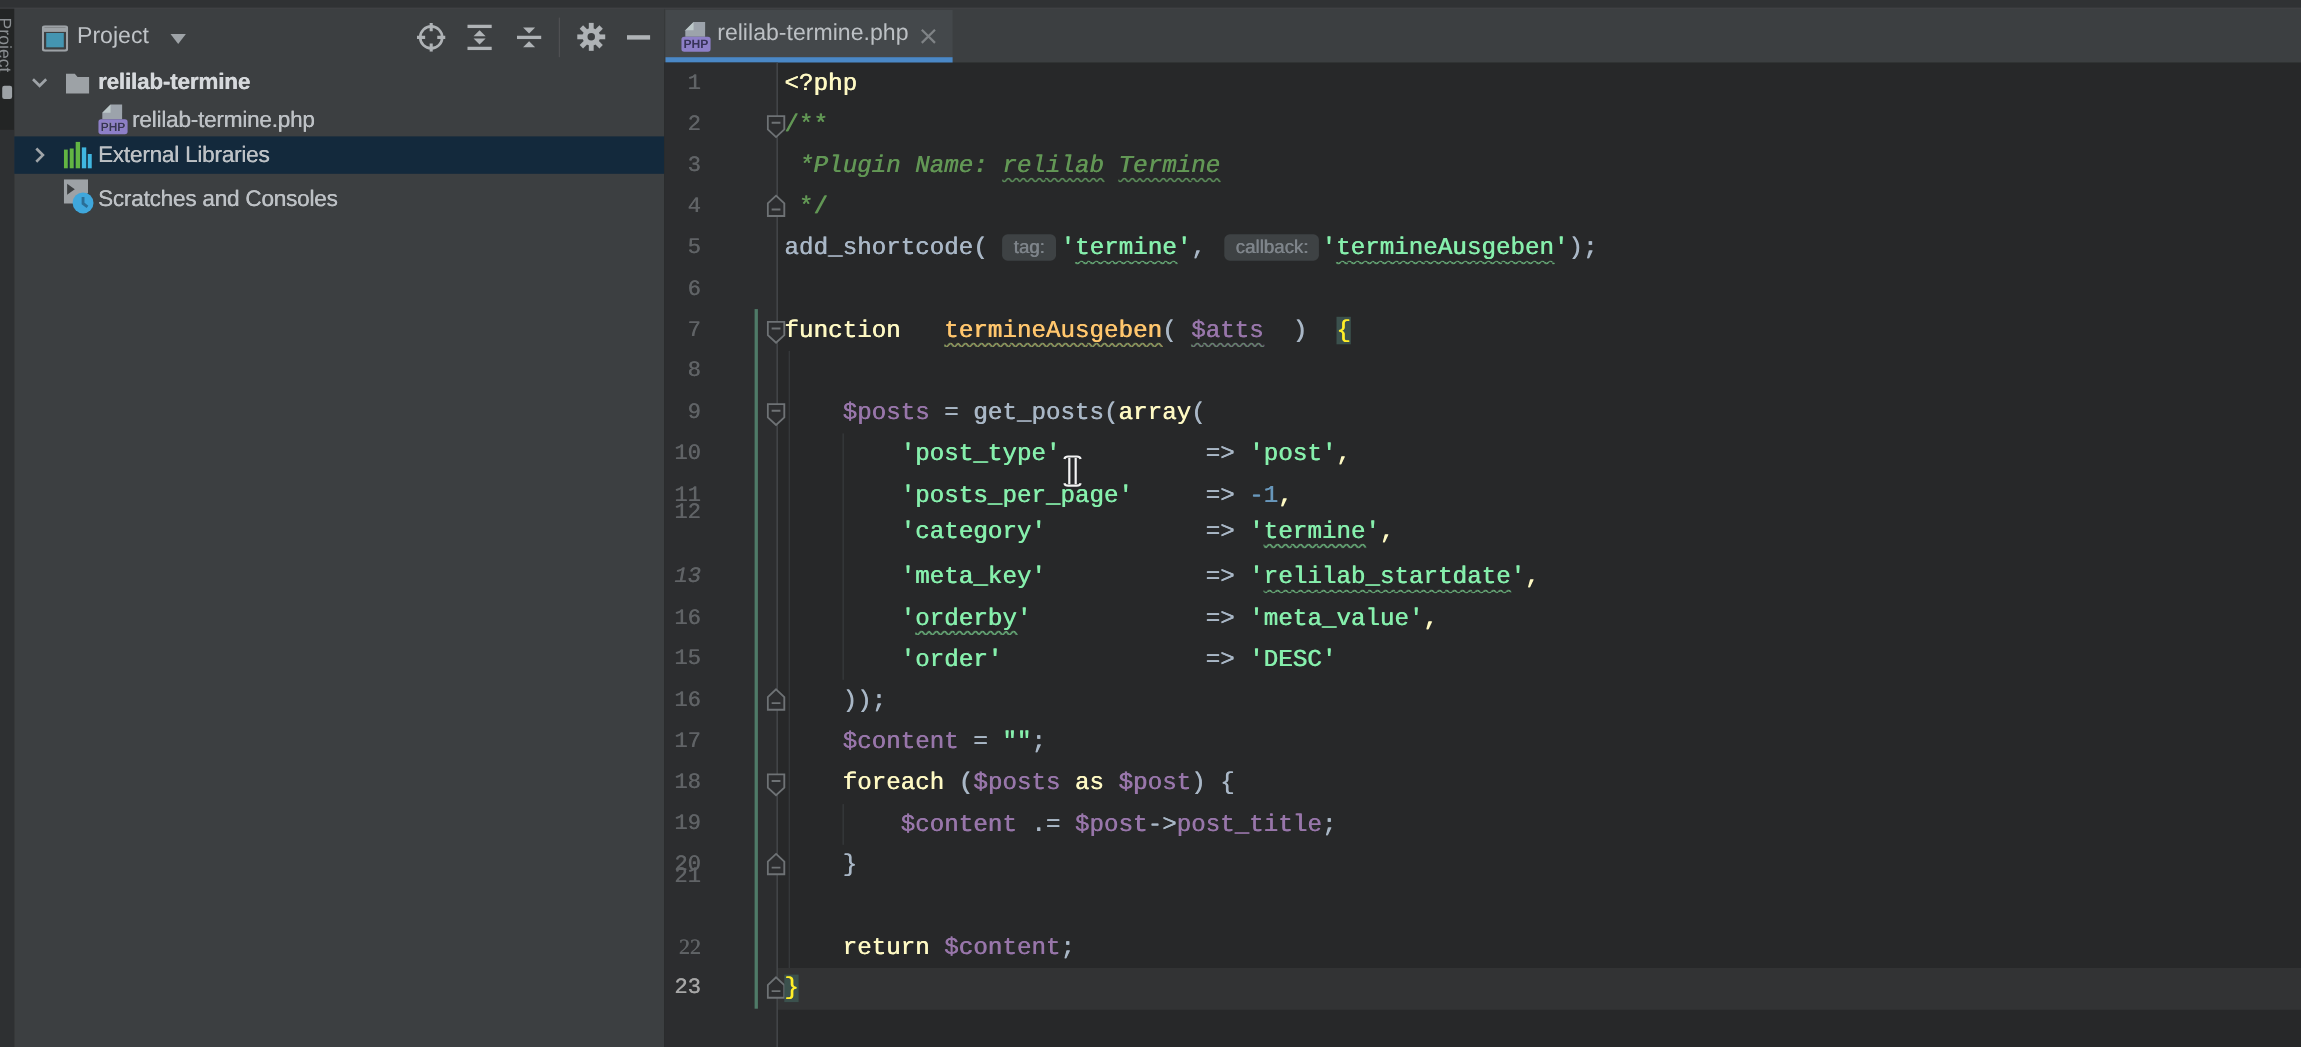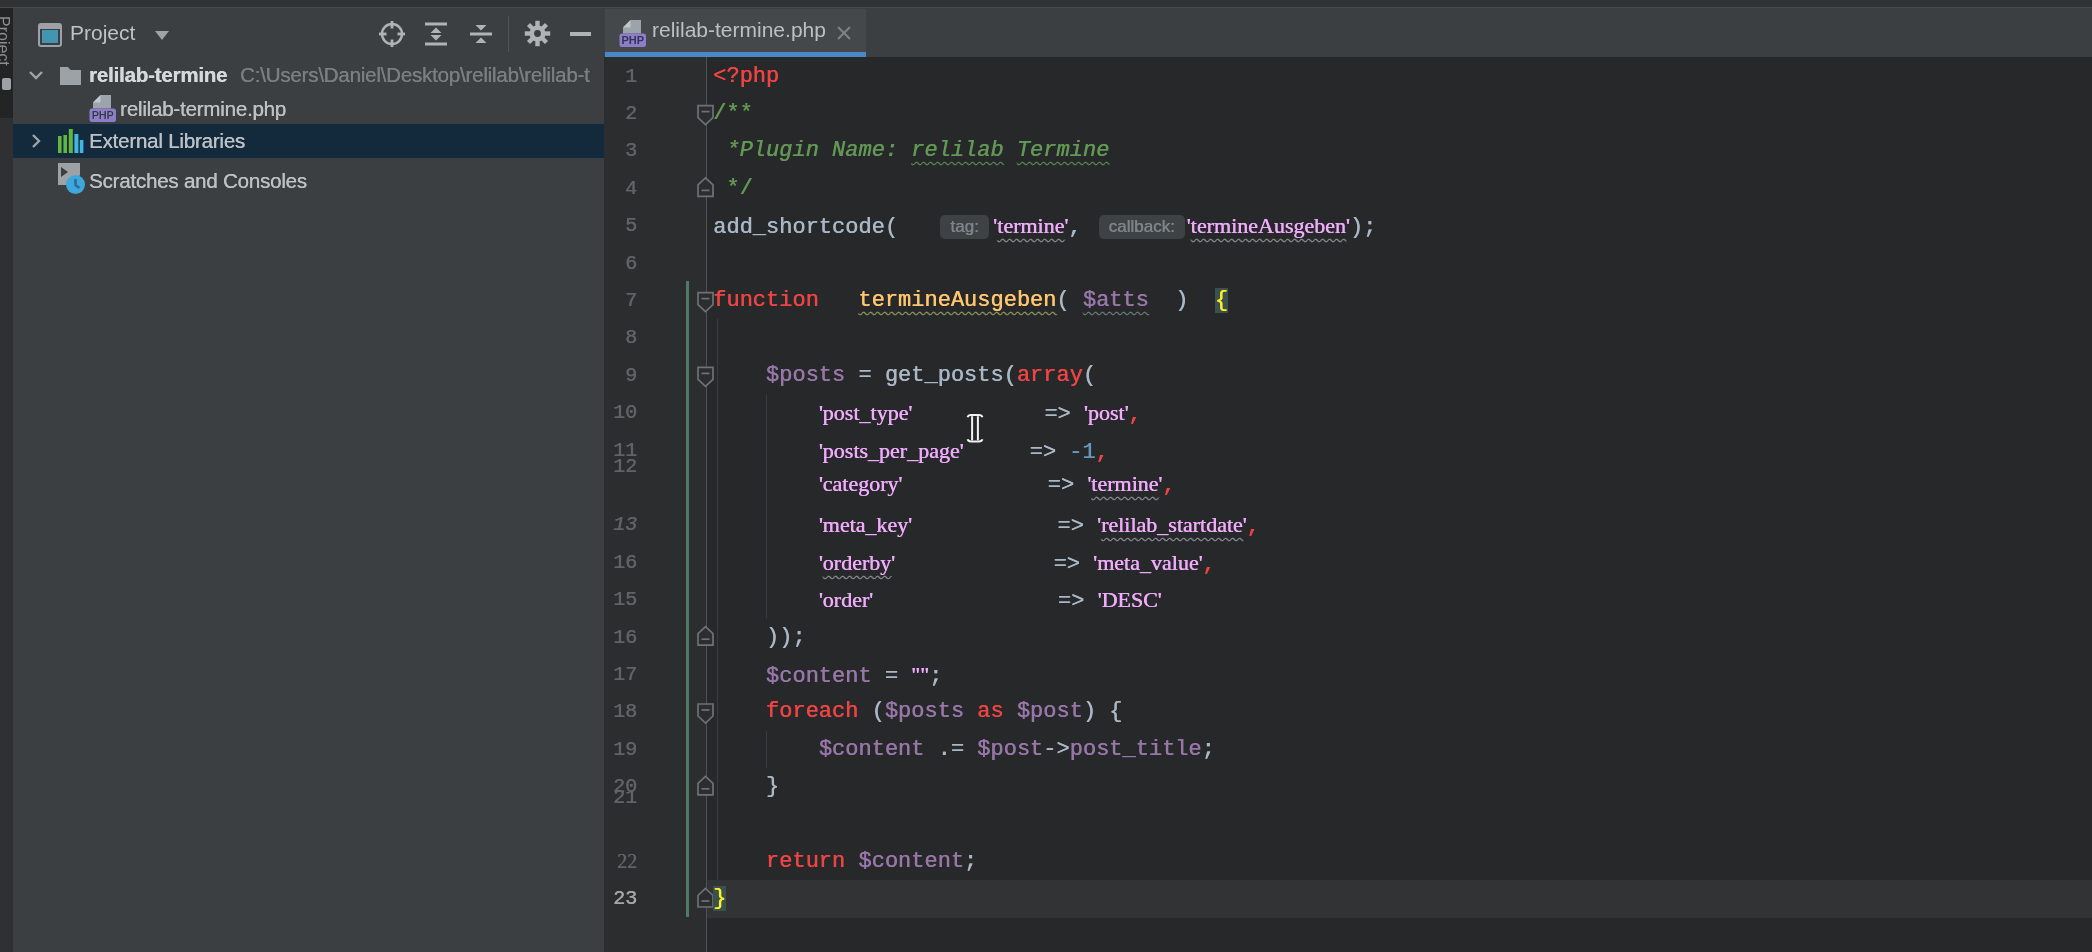--- a/index.html
+++ b/index.html
@@ -1,30 +1,30 @@
 <!DOCTYPE html>
 <html><head>
 <meta charset="utf-8">
 <style>
   * { margin:0; padding:0; box-sizing:border-box; }
   html,body { width:2092px; height:952px; overflow:hidden; background:#272829; }
   body { position:relative; font-family:"Liberation Sans", sans-serif; }
   .abs { position:absolute; }
   
   .code { position:absolute; left:713px; font:22px/37.4px "Liberation Mono", monospace; color:#A9B7C6; white-space:pre; height:37.4px; text-shadow:0.5px 0 0 currentColor; }
-  .k { color:#ef4444; }
+  .k { color:#fef9c3; }
   .c { color:#629755; }
   .ci { color:#629755; font-style:italic; }
-  .s { color:#f0abfc;font-family:Liberation Serif, serif; }
+  .s { color:#86efac; }
   .n { color:#6897BB; }
   .y { color:#FFC66D; }
   .v { color:#9876AA; }
   .brace { color:#FFEF28; background:#3B514D; }
   .sq { text-decoration:underline; text-decoration-style:wavy; text-decoration-color:rgba(90,140,95,0.85); text-decoration-thickness:1.3px; text-underline-offset:5px; }
-  .hint { display:inline-block; background:#3e4244; color:#7e848a; font:17px/24px "Liberation Sans",sans-serif; border-radius:5px; padding:0 7px; vertical-align:1px;margin-left:29px; }
+  .hint { display:inline-block; background:#3e4244; color:#7e848a; font:17px/24px "Liberation Sans",sans-serif; border-radius:5px; padding:0 7px; vertical-align:1px; }
   .lnum { position:absolute; width:80px; text-align:right; font:20px/37.4px "Liberation Mono", monospace; color:#606366; height:37.4px; text-shadow:0.4px 0 0 currentColor; }
   
   .trow { position:absolute; left:13px; width:591px; height:34px; font-size:20.5px; letter-spacing:-0.2px; color:#BDC1C5; text-shadow:0.3px 0 0 currentColor; }
   .trow span { position:absolute; top:50%; transform:translateY(-50%); white-space:pre; }
 </style>
 </head>
 <body>
 
 <div class="abs" style="left:0;top:0;width:2092px;height:8px;background:#303234;border-bottom:1px solid #47494B;"></div>
 
@@ -87,21 +87,20 @@
 <div id="tree">
 
   <div class="trow" style="top:57px;height:35px;">
     <svg class="abs" style="left:14px;top:9px;" width="18" height="18" viewBox="0 0 18 18">
         <polyline points="3,6 9,12 15,6" fill="none" stroke="#9EA3A7" stroke-width="2.4"></polyline>
       </svg>
     <svg class="abs" style="left:45px;top:5px;" width="25" height="25" viewBox="0 0 25 25">
       <path d="M2 5 h8 l2.5 3 H23 v15 H2 Z" fill="#9DA2A6"></path>
     </svg>
     <span style="left:76px;font-weight:bold;color:#D6D9DC;">relilab-termine</span>
-    <span style="left:227px;color:#797E82;">C:\Users\Daniel\Desktop\relilab\relilab-t</span>
   </div>
 
   <div class="trow" style="top:92px;height:34px;">
     <svg class="abs" style="left:76px;top:1px;" width="28" height="31" viewBox="0 0 28 31">
       <path d="M4 9.5 L11.5 2 H22 V15.5 H4 Z" fill="#9CA3AB"></path>
       <path d="M4 9.5 L11.5 2 V9.5 Z" fill="#BCC8C9"></path>
       <rect x="0.5" y="15.5" width="26.5" height="13.5" rx="2.5" fill="#8D7FC7"></rect>
       <text x="13.7" y="26" font-size="11" font-weight="bold" fill="#373358" text-anchor="middle" font-family="Liberation Sans, sans-serif">PHP</text>
     </svg>
     <span style="left:107px;">relilab-termine.php</span>

